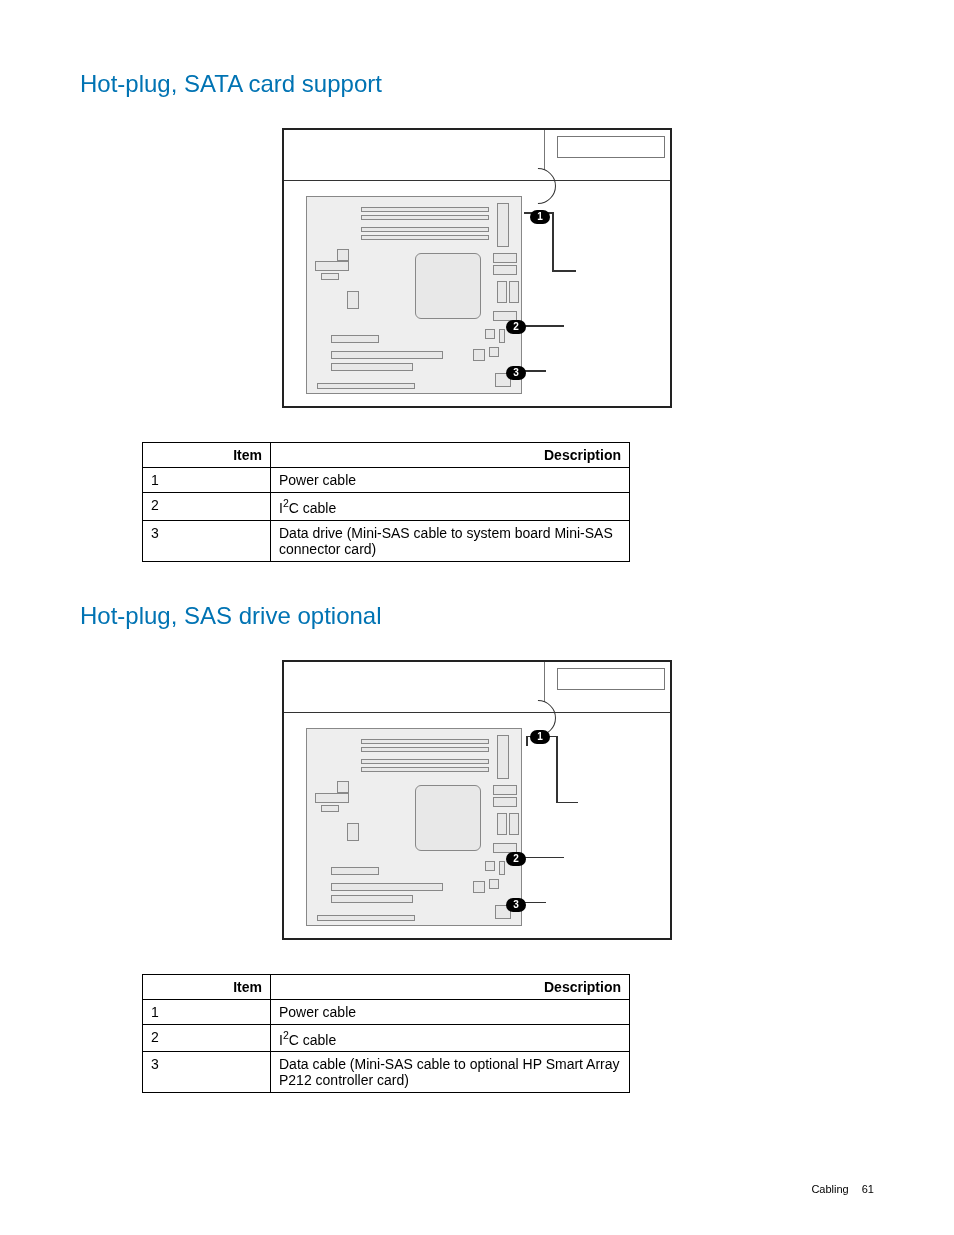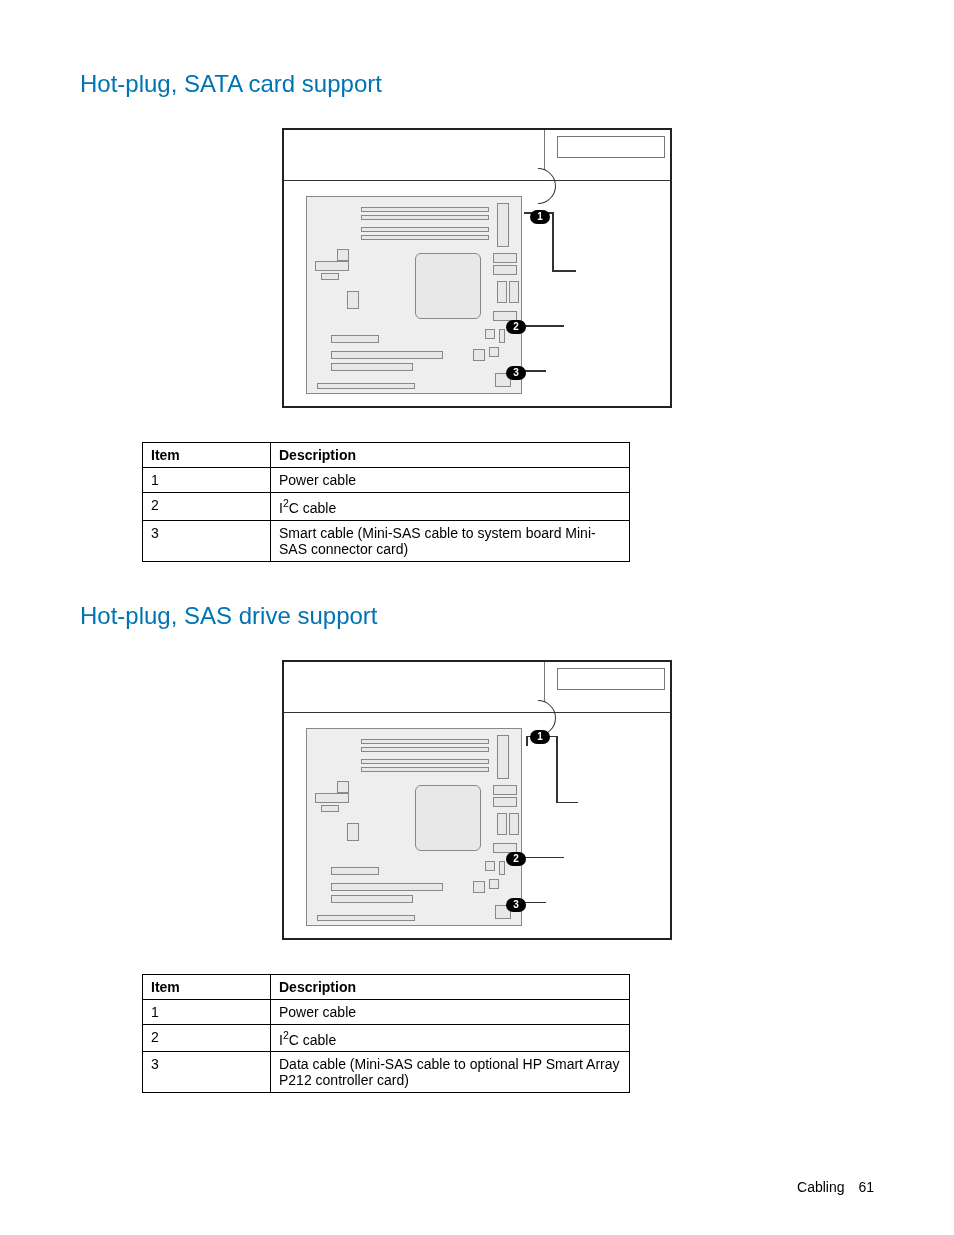--- a/index.html
+++ b/index.html
@@ -56,28 +56,28 @@
     margin-left: 62px;
     margin-bottom: 40px;
     font-size: 14px;
   }
   table.desc th, table.desc td {
     border: 1px solid #000;
     padding: 4px 8px;
     text-align: left;
     vertical-align: top;
   }
-  table.desc th { font-weight: bold; }
+  table.desc th { font-weight: bold; text-align: right; }
   .col-item { width: 128px; }
   .superscript { font-size: 0.75em; vertical-align: super; }
   .footer {
     position: absolute;
     bottom: 40px;
     right: 80px;
-    font-size: 14px;
+    font-size: 11px;
   }
   .footer .pageno { margin-left: 10px; }
 </style>
 </head>
 <body>
 
 <h2 class="section-heading">Hot-plug, SATA card support</h2>
 
 <div class="diagram-wrap">
   <div class="diagram">
@@ -144,26 +144,26 @@
   <tr>
     <td>1</td>
     <td>Power cable</td>
   </tr>
   <tr>
     <td>2</td>
     <td><span>I</span><span class="superscript">2</span><span>C cable</span></td>
   </tr>
   <tr>
     <td>3</td>
-    <td>Smart cable (Mini-SAS cable to system board Mini-SAS connector card)</td>
+    <td>Data drive (Mini-SAS cable to system board Mini-SAS connector card)</td>
   </tr>
 </tbody>
   </table>
 
-<h2 class="section-heading">Hot-plug, SAS drive support</h2>
+<h2 class="section-heading">Hot-plug, SAS drive optional</h2>
 
 <div class="diagram-wrap">
   <div class="diagram">
     <div class="top-band">
       <div class="top-front">
           <div class="top-front-slot"></div>
         </div>
     </div>
     <div class="top-divider"></div>
     <div class="arc" style="top:38px; left:236px;"></div>

